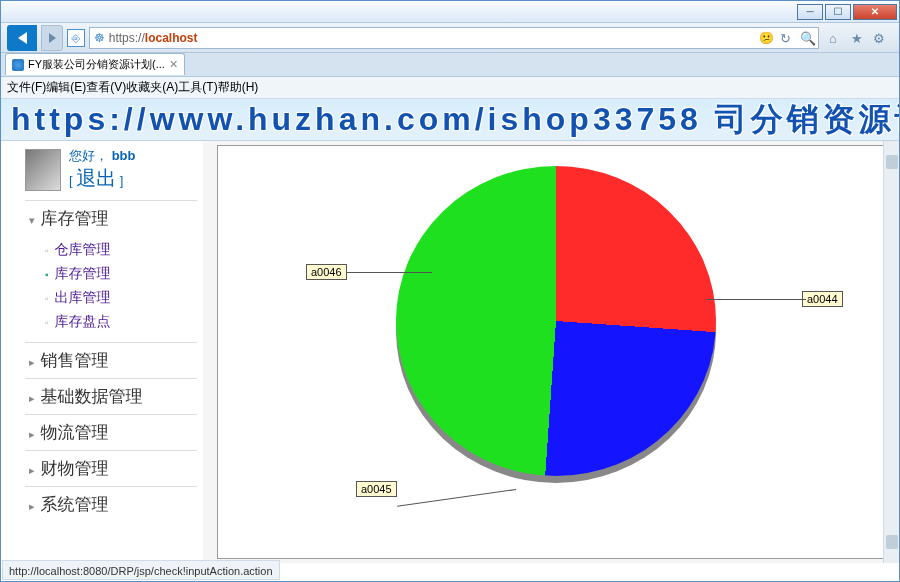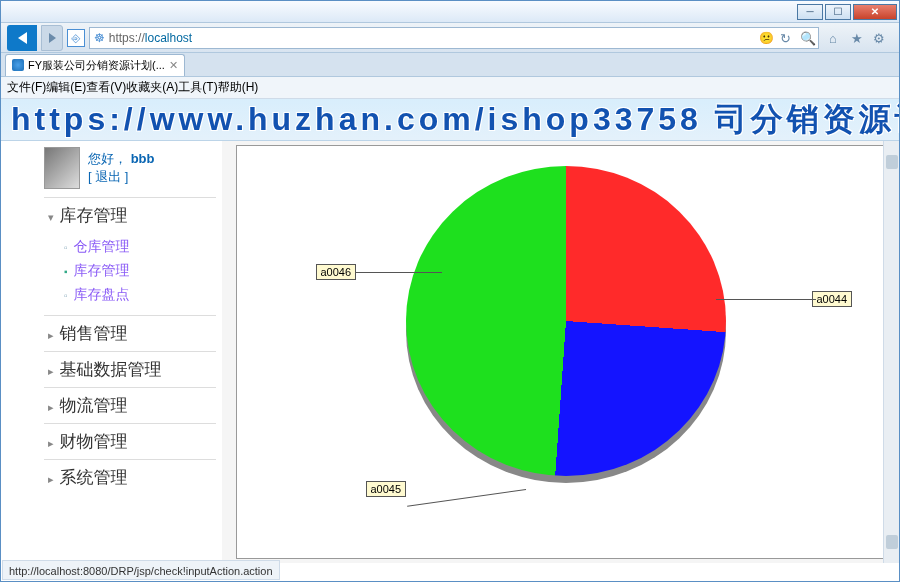--- a/index.html
+++ b/index.html
@@ -11,56 +11,56 @@
 .win-close { width: 44px; background: linear-gradient(#e97f6e, #c8432b); color: #fff; font-weight: bold; }
 
 
 .chrome { height: 30px; background: linear-gradient(#eef3f8, #d8e4f0); display: flex; align-items: center; padding: 2px 6px; gap: 4px; border-bottom: 1px solid #b0c8de; }
 .nav-back { width: 30px; height: 26px; border-radius: 3px 0 0 3px; background: #0e79c9; display: flex; align-items: center; justify-content: center; }
 .nav-fwd { width: 22px; height: 26px; border-radius: 0 3px 3px 0; background: #cad9e8; display: flex; align-items: center; justify-content: center; border: 1px solid #a8bed4; }
 .arrow-left { width: 0; height: 0; border-top: 6px solid transparent; border-bottom: 6px solid transparent; border-right: 9px solid #fff; }
 .arrow-right-s { width: 0; height: 0; border-top: 5px solid transparent; border-bottom: 5px solid transparent; border-left: 7px solid #6a8bab; }
 .shield { width: 18px; height: 18px; border: 1px solid #4a8fd4; color: #4a8fd4; font-size: 11px; text-align: center; line-height: 16px; background: #fff; }
 .addr { flex: 1; height: 22px; background: #fff; border: 1px solid #9db8d2; display: flex; align-items: center; padding: 0 4px; font-size: 12px; color: #666; overflow: hidden; white-space: nowrap; }
-.addr b { color: #0369a1; font-weight: normal; }
+.addr b { color: #c2410c; font-weight: bold; }
 .chrome-icon { width: 14px; height: 14px; color: #6889a8; font-size: 13px; }
 .chrome-right { display: flex; align-items: center; gap: 8px; padding: 0 6px; }
 
 
-.tabstrip { height: 24px; background: #d5e2ef; display: flex; align-items: center; padding-left: 4px; border-bottom: 1px solid #b0c8de; }
+.tabstrip { height: 24px; background: #d5e2ef; display: flex; align-items: flex-start; padding-left: 4px; border-bottom: 1px solid #b0c8de; }
 .tab { height: 22px; background: #fff; border: 1px solid #9db8d2; border-bottom: none; border-radius: 3px 3px 0 0; padding: 0 6px; font-size: 11px; display: flex; align-items: center; gap: 4px; max-width: 200px; }
 .tab-close { color: #888; font-size: 11px; }
 .favicon { width: 12px; height: 12px; background: radial-gradient(#4aa0e8, #1c6fb8); border-radius: 2px; }
 
 
 .menubar { height: 22px; background: #f0f5fa; display: flex; align-items: center; padding: 0 6px; font-size: 12px; border-bottom: 1px solid #cfdbe8; }
 
 
 .banner { height: 42px; background: linear-gradient(#d8eefc, #e4f1fb); display: flex; align-items: center; overflow: hidden; position: relative; border-bottom: 1px solid #bcd4e8; }
 .banner-text { font-family: "SimHei", sans-serif; font-size: 32px; font-weight: bold; color: #1252b0; text-shadow: -1px -1px 0 #fff, 1px -1px 0 #fff, -1px 1px 0 #fff, 1px 1px 0 #fff; white-space: nowrap; letter-spacing: 4px; margin-left: 10px; }
 
 
 .main { display: flex; height: 422px; }
-.sidebar { width: 202px; background: #fff; padding: 6px 6px 0 24px; margin-left: 19px; }
+.sidebar { width: 202px; background: #fff; padding: 6px 6px 0 24px; }
 .content { flex: 1; background: #f5f5f5; padding: 4px 4px 4px 14px; position: relative; overflow: hidden; }
 
 
 .userbox { display: flex; align-items: center; gap: 8px; margin-bottom: 8px; }
 .avatar { width: 36px; height: 42px; border: 1px solid #999; background: linear-gradient(135deg, #777, #ddd); }
 .greet { font-size: 13px; color: #0a66b3; }
 .greet .uname { font-weight: bold; }
 .logout-line { font-size: 13px; color: #0a66b3; }
-.logout-lab { font-size: 13px; color: #0a66b3; font-family: "SimSun"; }
+.logout-lab { font-size: 20px; color: #0a66b3; font-family: "SimSun"; }
 
 
 .nav-cat { font-size: 17px; color: #333; padding: 6px 0 6px 4px; border-top: 1px solid #ddd; font-family: "SimSun"; cursor: pointer; }
 .nav-cat::before { content: "▸"; color: #888; font-size: 11px; margin-right: 6px; display: inline-block; }
 .nav-cat.open::before { content: "▾"; }
 .subnav { padding: 2px 0 8px 0; }
-.subnav-item { font-size: 14px; color: #8b5cf6; padding: 3px 0 3px 20px; font-family: "SimSun"; cursor: pointer; }
+.subnav-item { font-size: 14px; color: #4c1d95; padding: 3px 0 3px 20px; font-family: "SimSun"; cursor: pointer; }
 .subnav-item::before { content: "▫"; color: #8ab; margin-right: 6px; font-size: 10px; }
 .subnav-item.selected::before { content: "▪"; color: #3a8; }
 .subnav-item.active { color: #c60000; text-decoration: underline; }
 
 
 .chart-panel { background: #fff; border: 1px solid #999; height: 100%; position: relative; }
 .chart-title { text-align: center; font-size: 17px; font-weight: bold; padding: 6px 0; font-family: "SimSun"; }
 .chart-area { position: relative; width: 620px; height: 360px; margin: 0 auto; }
 
 .pie-base { position: absolute; left: 150px; top: 30px; width: 320px; height: 310px; border-radius: 50%; background: #888; transform: scaleY(0.98); }
@@ -137,20 +137,21 @@
       <div>
         <div class="greet"><span>您好，</span> <span class="uname">bbb</span></div>
         <div class="logout-line"><span>[ </span><span class="logout-lab">退出</span><span> ]</span></div>
       </div>
     </div>
 
     <div class="nav-cat open">库存管理</div>
     <div class="subnav">
       <div class="subnav-item">仓库管理</div>
       <div class="subnav-item selected">库存管理</div>
+      <div class="subnav-item">出库管理</div>
       <div class="subnav-item">库存盘点</div>
     </div>
     <div class="nav-cat">销售管理</div>
     <div class="nav-cat">基础数据管理</div>
     <div class="nav-cat">物流管理</div>
     <div class="nav-cat">财物管理</div>
     <div class="nav-cat">系统管理</div>
   </div>
 
   <div class="content">

